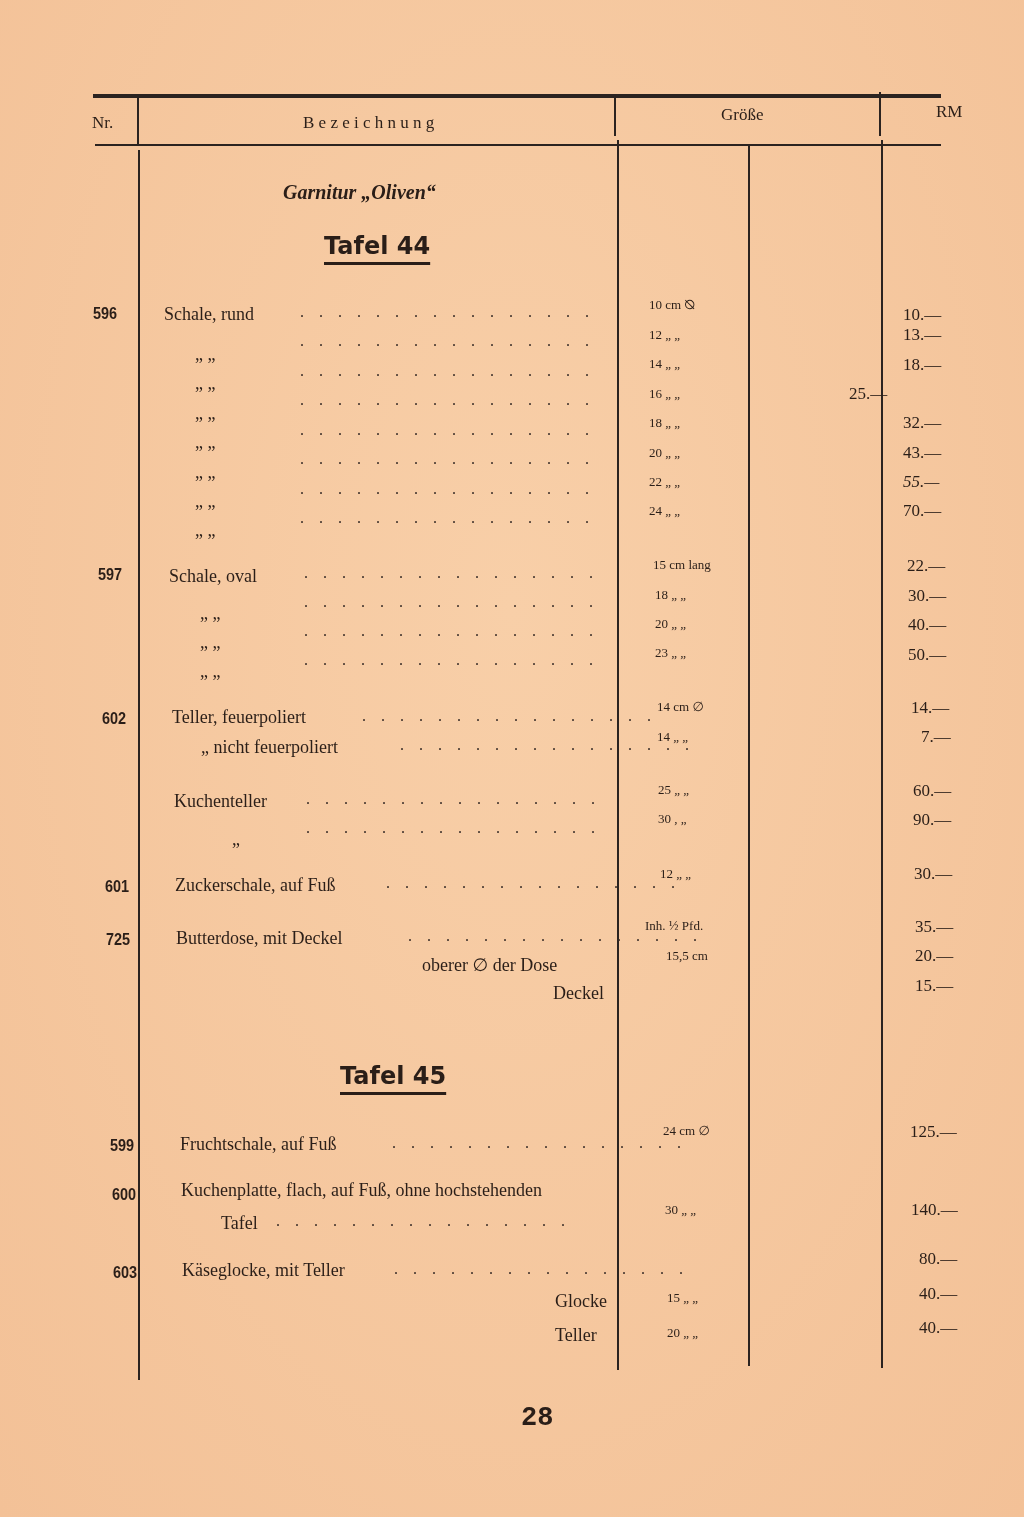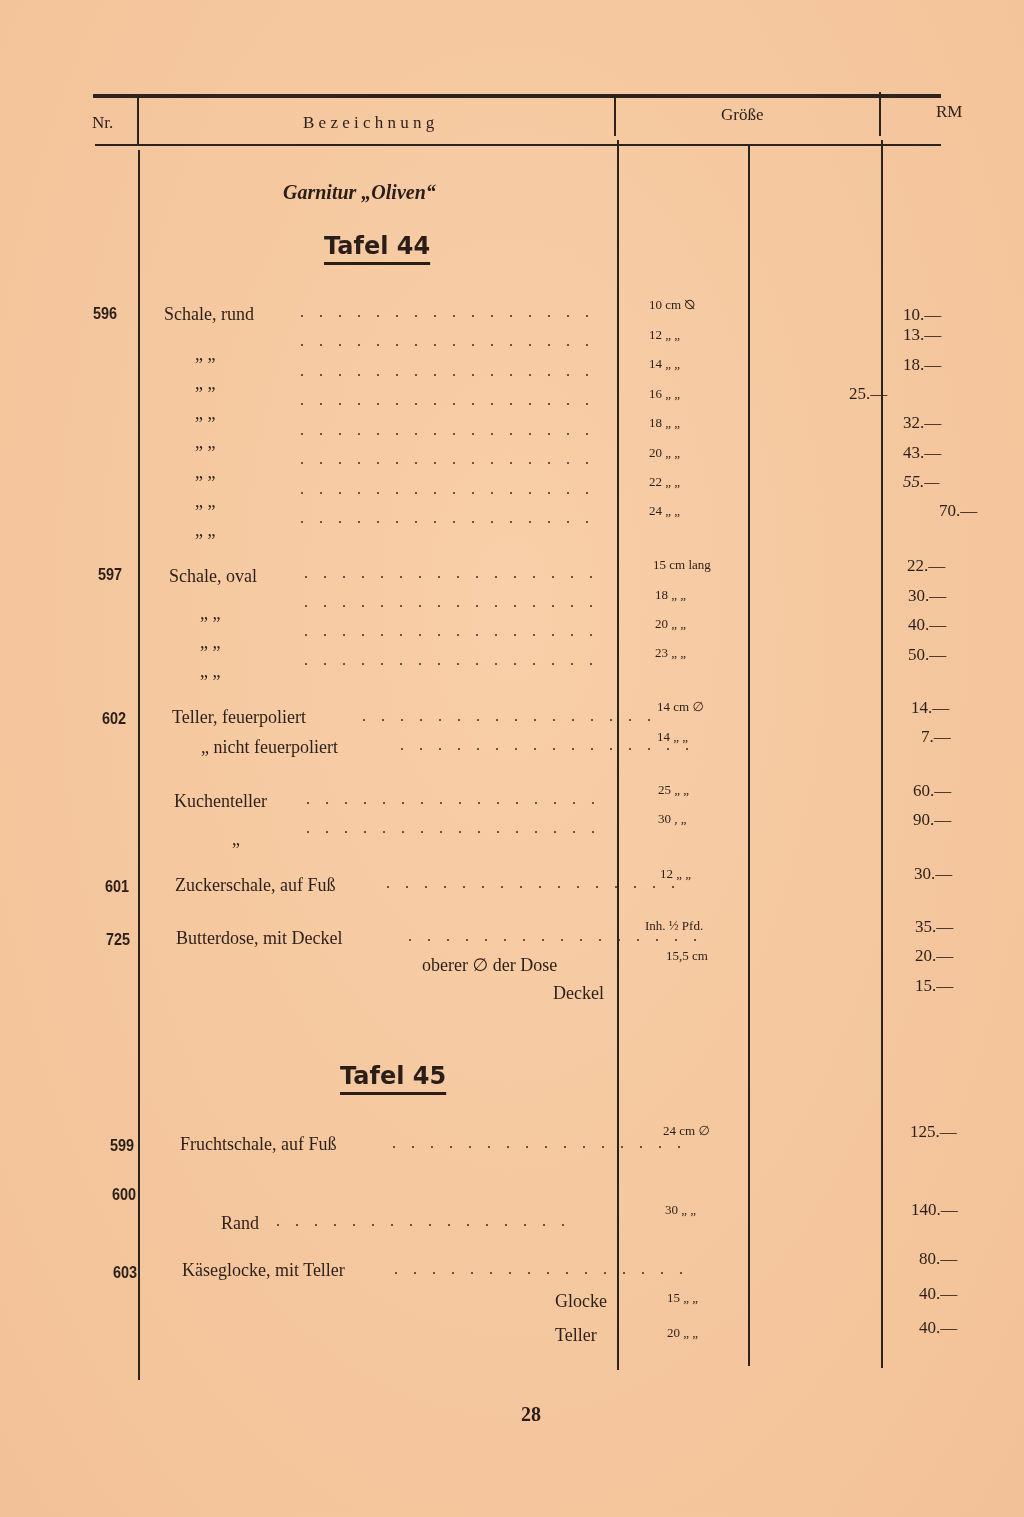--- a/index.html
+++ b/index.html
@@ -17,21 +17,21 @@
   .vline { position:absolute; width:2px; background:#2b2320; }
   .hdr { position:absolute; font-size:17px; top:113px; }
   .abs { position:absolute; white-space:nowrap; }
   .nr { font-family:"Liberation Sans Narrow","Liberation Sans",sans-serif; font-weight:bold; font-size:17px; transform:scaleX(0.85); transform-origin:left; }
   .desc { font-size:18px; }
   .dots { position:absolute; font-size:16px; letter-spacing:5.5px; color:#3a2e28; }
   .size { font-size:13px; }
   .price { font-size:17px; }
   .section { font-family:"DejaVu Sans", sans-serif; font-weight:bold; font-size:24px; text-decoration:underline; text-underline-offset:8px; text-decoration-thickness:3px; }
   .garnitur { font-family:"Liberation Serif", serif; font-style:italic; font-weight:bold; font-size:20px;text-align:right; }
-  .pageno { font-family:Liberation Serif, serif; font-weight:bold; font-size:20px; }
+  .pageno { font-family:Liberation Mono, monospace; font-weight:bold; font-size:27px; }
 </style>
 </head>
 <body>
 
 <div class="page">
 
   <div class="rule-top"></div>
   <div class="rule-head"></div>
   <div class="vline" style="left:137px; top:98px; height:48px;"></div>
   <div class="vline" style="left:138px; top:150px; height:1230px;"></div>
@@ -82,21 +82,21 @@
   <div class="abs price" style="left:903px; top:443px;">43.—</div>
 
   <div class="abs desc" style="left:195px; top:491px;">„     „</div>
   <div class="dots" style="left:300px; top:480px;">. . . . . . . . . . . . . . . .</div>
   <div class="abs size" style="left:649px; top:474px;">22  „  „</div>
   <div class="abs price" style="left:903px; top:472px;font-style:italic;">55.—</div>
 
   <div class="abs desc" style="left:195px; top:520px;">„     „</div>
   <div class="dots" style="left:300px; top:509px;">. . . . . . . . . . . . . . . .</div>
   <div class="abs size" style="left:649px; top:503px;">24  „  „</div>
-  <div class="abs price" style="left:903px; top:501px;margin-left:36px;">70.—</div>
+  <div class="abs price" style="left:903px; top:501px;">70.—</div>
 
   <div class="abs nr" style="left:98px; top:565px;">597</div>
   <div class="abs desc" style="left:169px; top:566px;">Schale, oval</div>
   <div class="dots" style="left:304px; top:564px;">. . . . . . . . . . . . . . . .</div>
   <div class="abs size" style="left:653px; top:557px;">15 cm lang</div>
   <div class="abs price" style="left:907px; top:556px;">22.—</div>
 
   <div class="abs desc" style="left:200px; top:603px;">„     „</div>
   <div class="dots" style="left:304px; top:593px;">. . . . . . . . . . . . . . . .</div>
   <div class="abs size" style="left:655px; top:587px;">18  „  „</div>
@@ -152,22 +152,23 @@
   <div class="abs desc" style="left:553px; top:983px;">Deckel</div>
   <div class="abs price" style="left:915px; top:976px;">15.—</div>
 
   <div class="abs nr" style="left:110px; top:1136px;">599</div>
   <div class="abs desc" style="left:180px; top:1134px;">Fruchtschale, auf Fuß</div>
   <div class="dots" style="left:392px; top:1134px;">. . . . . . . . . . . . . . . .</div>
   <div class="abs size" style="left:663px; top:1123px;">24 cm ∅</div>
   <div class="abs price" style="left:910px; top:1122px;">125.—</div>
 
   <div class="abs nr" style="left:112px; top:1185px;">600</div>
+  <div class="abs desc" style="left:181px; top:1180px;">Kuchenplatte, flach, auf Fuß, ohne hochstehenden</div>
 
-  <div class="abs desc" style="left:221px; top:1213px;">Rand</div>
+  <div class="abs desc" style="left:221px; top:1213px;">Tafel</div>
   <div class="dots" style="left:276px; top:1212px;">. . . . . . . . . . . . . . . .</div>
   <div class="abs size" style="left:665px; top:1202px;">30  „  „</div>
   <div class="abs price" style="left:911px; top:1200px;">140.—</div>
 
   <div class="abs nr" style="left:113px; top:1263px;">603</div>
   <div class="abs desc" style="left:182px; top:1260px;">Käseglocke, mit Teller</div>
   <div class="dots" style="left:394px; top:1260px;">. . . . . . . . . . . . . . . .</div>
   <div class="abs price" style="left:919px; top:1249px;">80.—</div>
 
   <div class="abs desc" style="left:555px; top:1291px;">Glocke</div>

